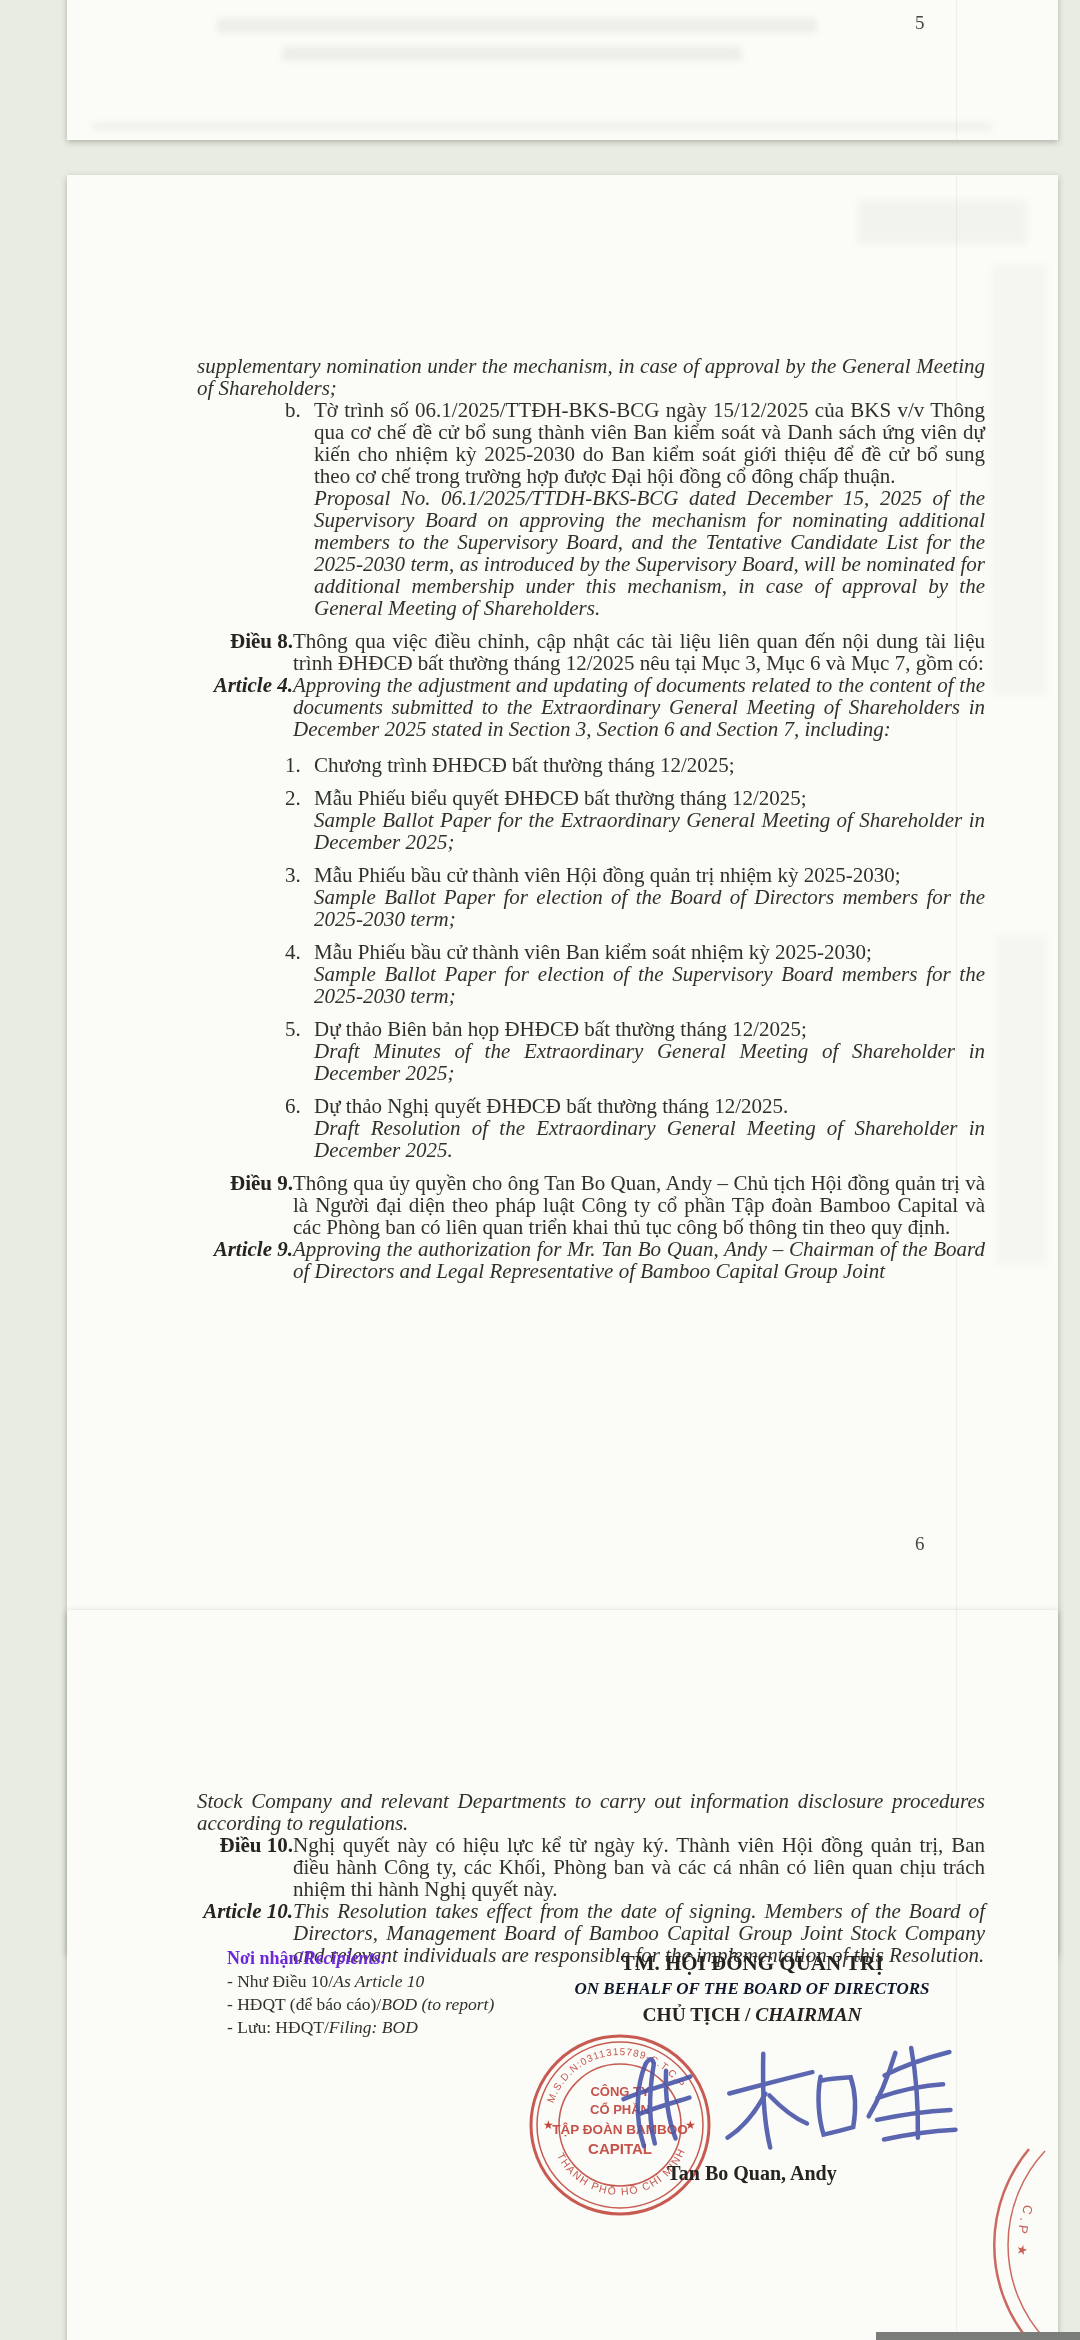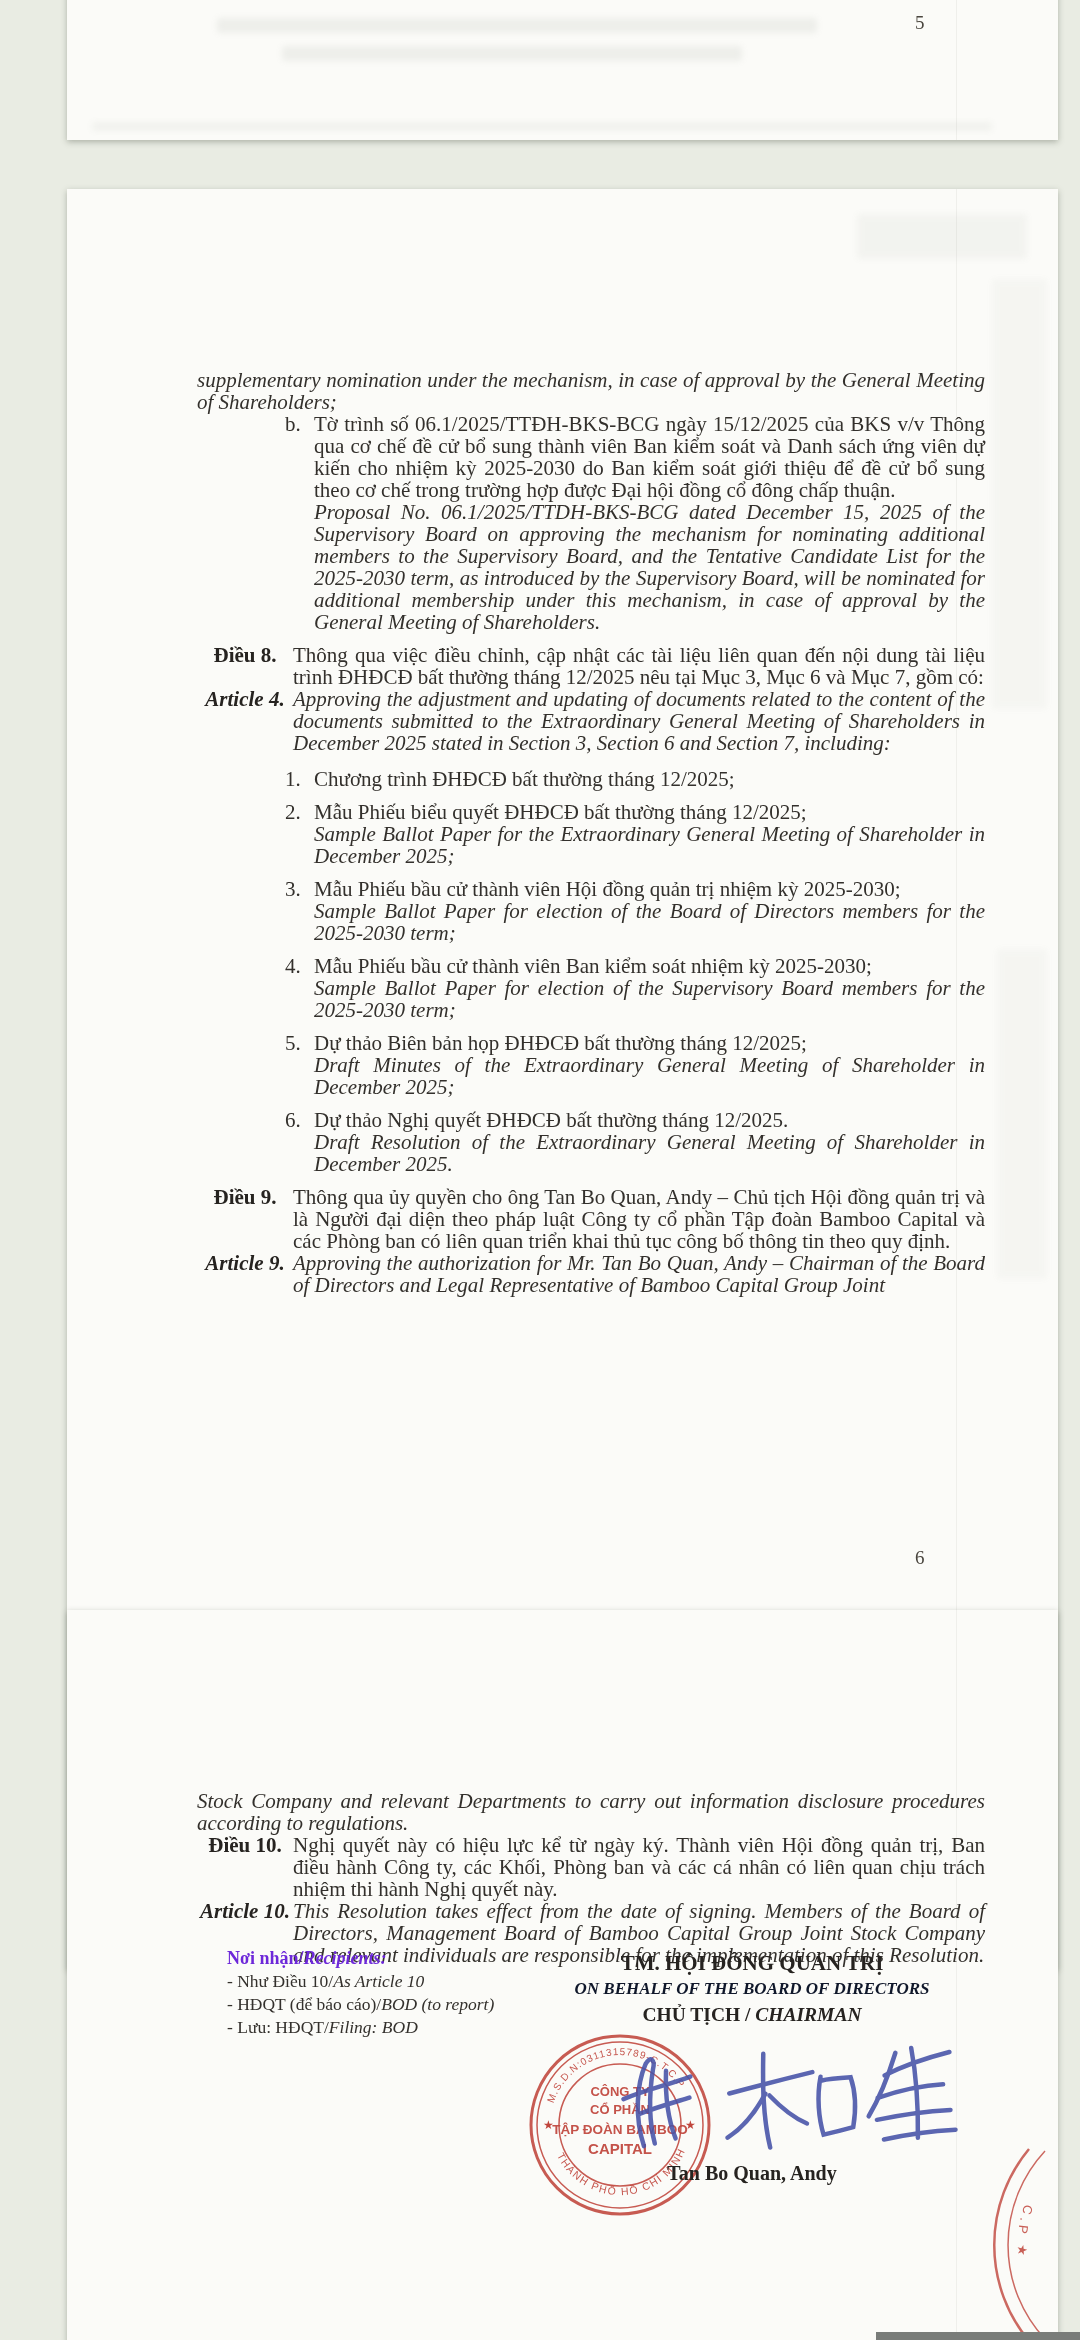--- a/index.html
+++ b/index.html
@@ -12,33 +12,33 @@
   .viewer{position:absolute;inset:0}
   .page{
     position:absolute;left:67px;width:991px;background:#fbfbf8;
     box-shadow:0 2px 6px rgba(60,70,55,.35);
   }
   .page::after{ 
     content:"";position:absolute;top:0;bottom:0;left:889px;width:1px;
     background:rgba(100,100,90,.08);
   }
   #page5{top:-60px;height:200px}
-  #page6{top:189px;height:1780px}
+  #page6{top:175px;height:1780px}
   #page7{top:1610px;height:762px}
 
   .pnum{position:absolute;font-size:19px;color:#4a463f}
 
   .pg-body{padding:180px 73px 0 130px;font-size:21px;line-height:22px;text-align:justify}
   #page7 .pg-body{}
   .pg-body p{margin:0}
   .en{font-style:italic}
   .b{font-weight:bold;color:#6d28d9}
 
   .row{display:flex;margin:0}
-  .row .lbl{flex:none;width:96px;font-weight:bold;color:#262320;text-align:center}
+  .row .lbl{flex:none;width:96px;font-weight:bold;color:#262320;text-align:right}
   .row .lbl.en{font-weight:bold}
   .row .txt{flex:1}
 
   .cont-en{margin-left:117px}
   .li{display:flex;margin:0 0 11px 88px}
   .li .mk{flex:none;width:29px}
   .li .txt{flex:1}
   .mb14{margin-bottom:14px}
   .mt8{margin-top:8px}
 

